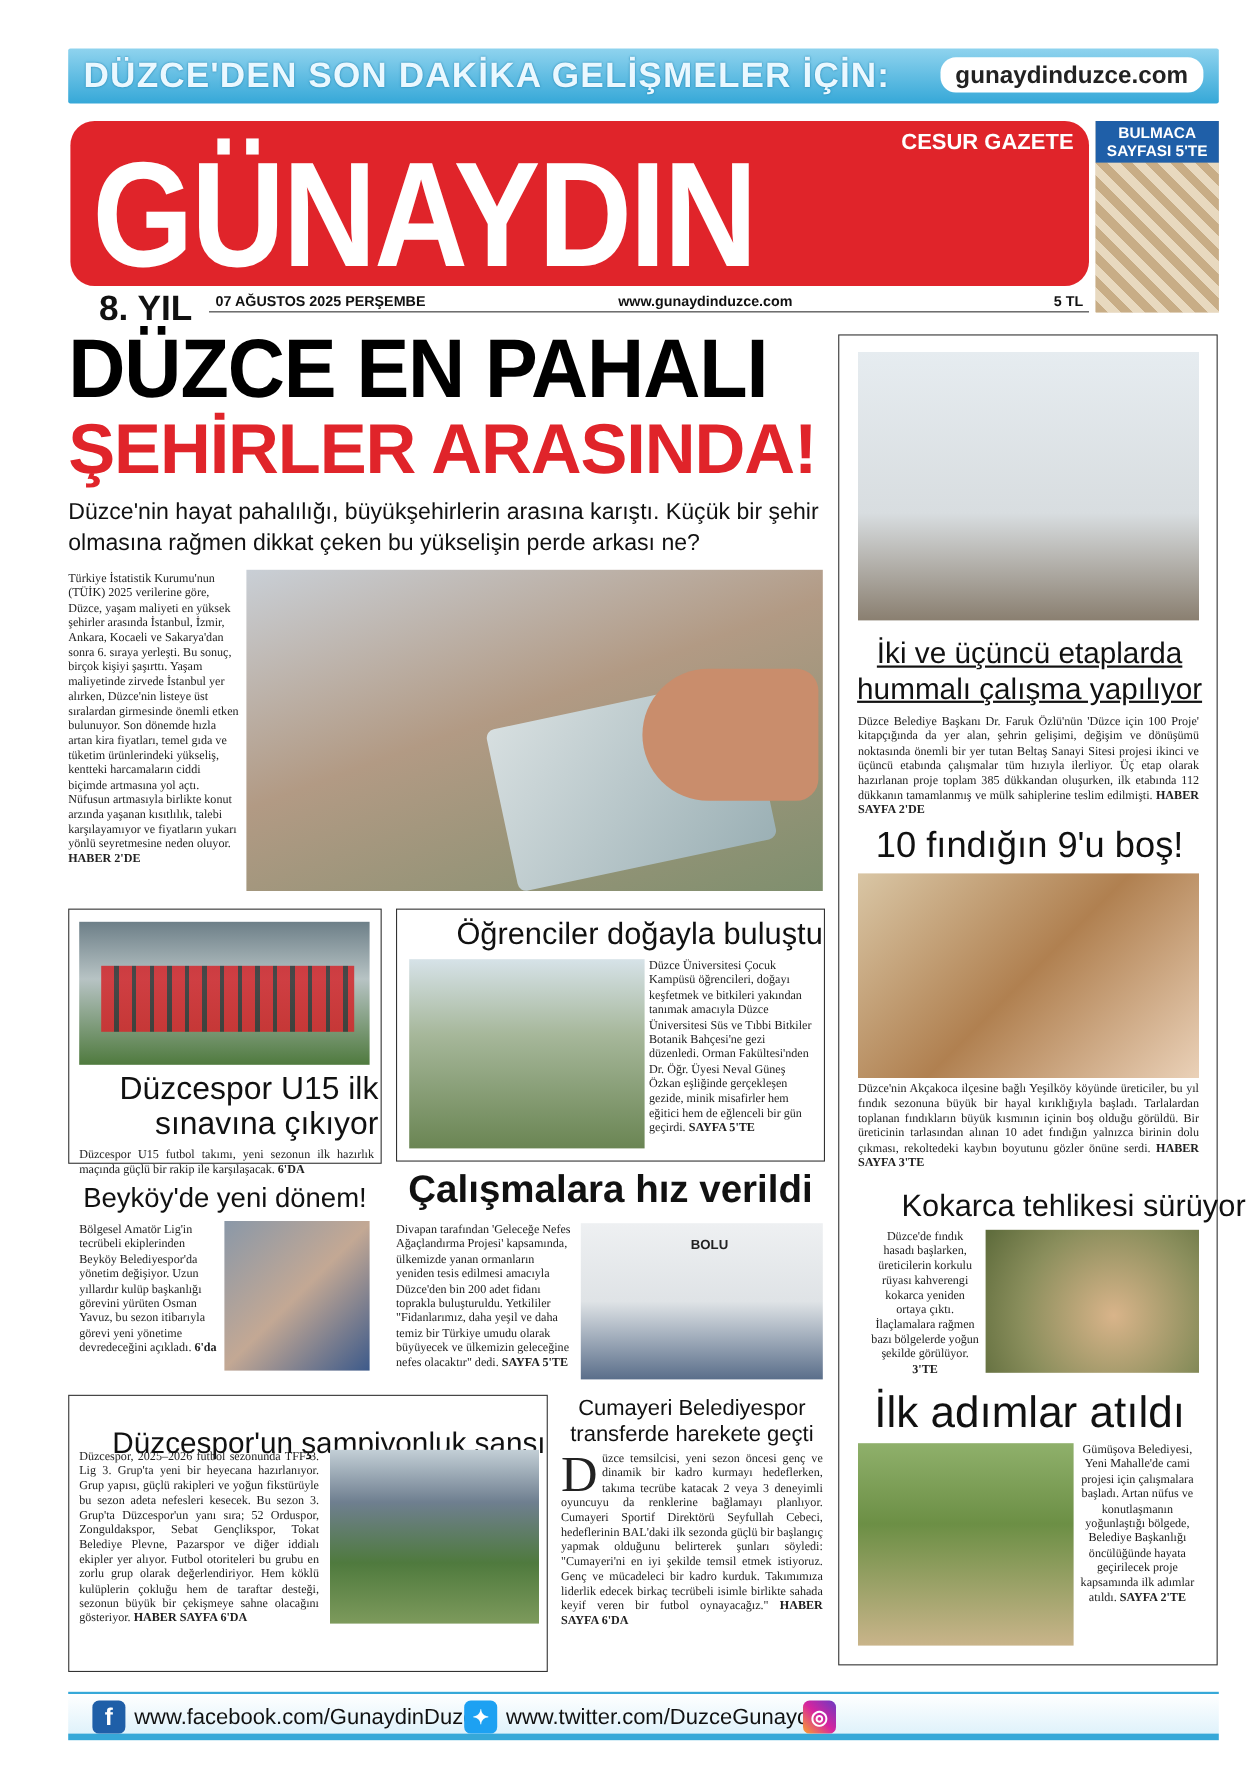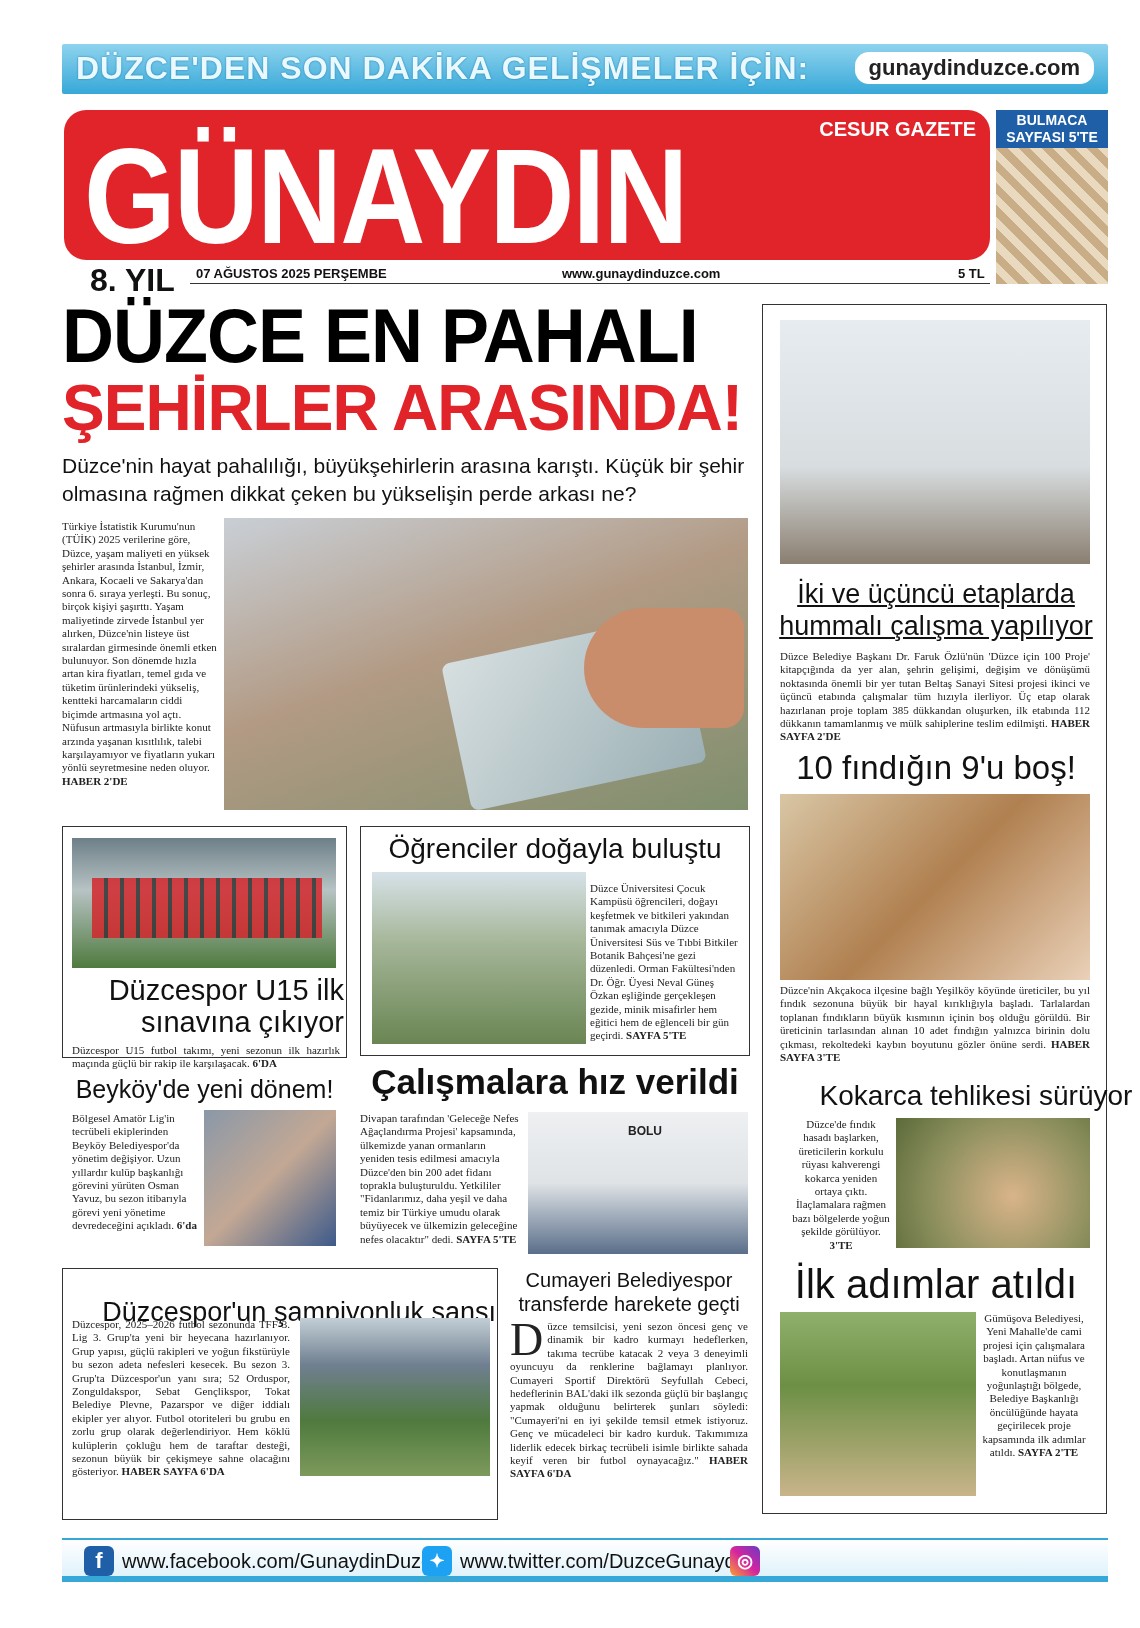--- a/index.html
+++ b/index.html
@@ -103,23 +103,23 @@
 </div>
 
 <div class="abs sans-head" style="left:62px;top:1074px;width:285px;font-size:25px;line-height:30px;text-align:center;">Beyköy'de yeni dönem!</div>
 <div class="abs body-text" style="left:72px;top:1112px;width:128px;">
   <span>Bölgesel Amatör Lig'in tecrübeli ekiplerinden Beyköy Belediyespor'da yönetim değişiyor. Uzun yıllardır kulüp başkanlığı görevini yürüten Osman Yavuz, bu sezon itibarıyla görevi yeni yönetime devredeceğini açıkladı.</span>
   <b>6'da</b>
 </div>
 <div class="abs photo" style="left:204px;top:1110px;width:132px;height:136px;background:linear-gradient(135deg,#8a98a8 0%,#c3a894 50%,#3d5a8a 100%);"></div>
 
 <div class="abs rule-box" style="left:360px;top:826px;width:390px;height:230px;"></div>
-<div class="abs sans-head" style="left:362px;top:832px;width:386px;font-size:28px;line-height:34px;text-align:center;">Öğrenciler doğayla buluştu</div>
+<div class="abs sans-head" style="left:362px;top:832px;width:386px;font-size:28px;line-height:34px;text-align:right;">Öğrenciler doğayla buluştu</div>
 <div class="abs photo" style="left:372px;top:872px;width:214px;height:172px;background:linear-gradient(180deg,#d6e2e8 0%,#a6b79a 40%,#6a8553 100%);"></div>
-<div class="abs body-text" style="left:590px;top:872px;width:150px;margin-top:10px;">
+<div class="abs body-text" style="left:590px;top:872px;width:150px;">
   <span>Düzce Üniversitesi Çocuk Kampüsü öğrencileri, doğayı keşfetmek ve bitkileri yakından tanımak amacıyla Düzce Üniversitesi Süs ve Tıbbi Bitkiler Botanik Bahçesi'ne gezi düzenledi. Orman Fakültesi'nden Dr. Öğr. Üyesi Neval Güneş Özkan eşliğinde gerçekleşen gezide, minik misafirler hem eğitici hem de eğlenceli bir gün geçirdi.</span>
   <b>SAYFA 5'TE</b>
 </div>
 
 <div class="abs sans-head" style="left:358px;top:1062px;width:394px;font-size:35px;line-height:40px;text-align:center;font-weight:bold;">Çalışmalara hız verildi</div>
 <div class="abs body-text" style="left:360px;top:1112px;width:160px;">
   <span>Divapan tarafından 'Geleceğe Nefes Ağaçlandırma Projesi' kapsamında, ülkemizde yanan ormanların yeniden tesis edilmesi amacıyla Düzce'den bin 200 adet fidanı toprakla buluşturuldu. Yetkililer "Fidanlarımız, daha yeşil ve daha temiz bir Türkiye umudu olarak büyüyecek ve ülkemizin geleceğine nefes olacaktır" dedi.</span>
   <b>SAYFA 5'TE</b>
 </div>
 <div class="abs photo" style="left:528px;top:1112px;width:220px;height:142px;background:linear-gradient(180deg,#eef0f2 0%,#dfe3e6 50%,#5a6e8a 100%);">

